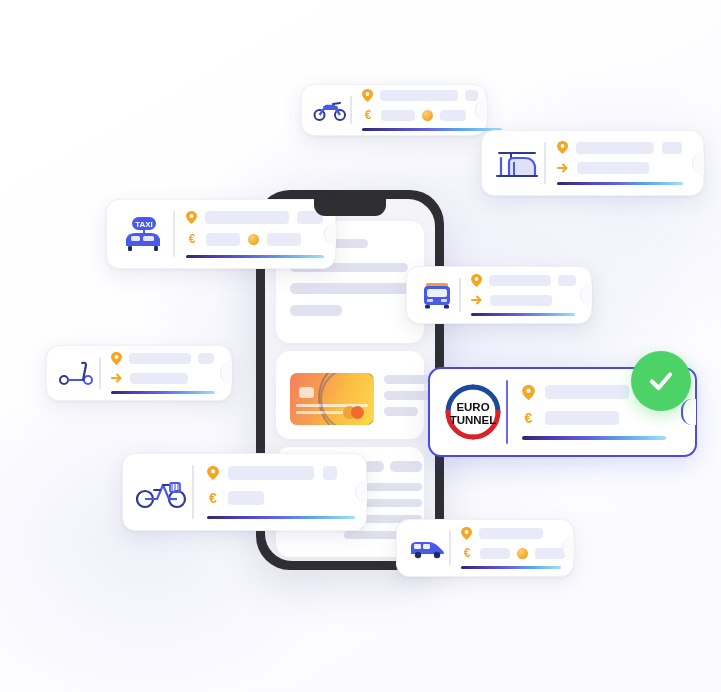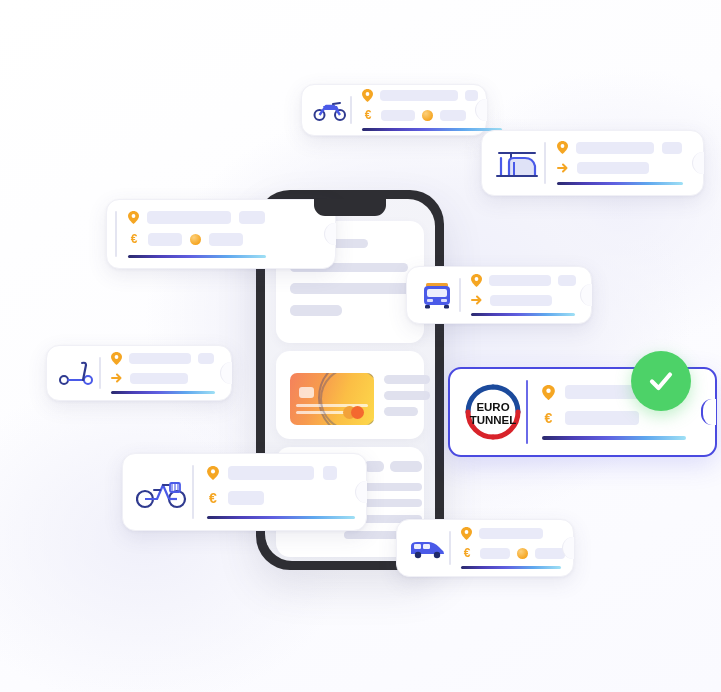--- a/index.html
+++ b/index.html
@@ -198,20 +198,32 @@
             <path d="M1 6 H9 M6 2.5 L9.5 6 L6 9.5" stroke="#f5a623" stroke-width="2" fill="none" stroke-linecap="round" stroke-linejoin="round"></path>
           </svg>
         <span class="ph" style="width:72px;height:12px;"></span>
       </div>
       <div class="grad" style="width:126px;"></div>
     </div>
   </div>
 
   <div class="tkt" style="left:106px;top:199px;width:212px;height:68px;padding:0 8px;">
     <div class="notch-r"></div>
+    <div class="ico" style="width:58px;">
+      <svg width="48" height="38" viewBox="0 0 48 38">
+        <rect x="12" y="2" width="24" height="13" rx="6.5" fill="#4a5ae8"></rect>
+        <text x="24" y="11.5" font-family="Liberation Sans, sans-serif" font-size="8" font-weight="bold" fill="#fff" text-anchor="middle">TAXI</text>
+        <path d="M24 15 L24 19" stroke="#4a5ae8" stroke-width="2"></path>
+        <path d="M6 31 L6 24 Q8 18 15 18 L31 18 Q38 18 40 24 L40 31 Z" fill="#4a5ae8"></path>
+        <rect x="11" y="21" width="9" height="5" rx="1.5" fill="#fff" opacity=".85"></rect>
+        <rect x="23" y="21" width="11" height="5" rx="1.5" fill="#fff" opacity=".85"></rect>
+        <rect x="8" y="31" width="4" height="5" rx="1.2" fill="#1f2a6b"></rect>
+        <rect x="34" y="31" width="4" height="5" rx="1.2" fill="#1f2a6b"></rect>
+      </svg>
+    </div>
     <div class="divider"></div>
     <div class="body" style="padding-left:11px;gap:9px;">
       <div class="row" style="gap:8px;">
         <svg class="pin" viewBox="0 0 11 13">
             <path d="M5.5 0C2.5 0 0 2.3 0 5.1c0 3.7 5.5 7.9 5.5 7.9S11 8.8 11 5.1C11 2.3 8.5 0 5.5 0z" fill="#f5a623"></path>
             <circle cx="5.5" cy="5" r="1.9" fill="#fff"></circle>
           </svg>
         <span class="ph" style="width:84px;height:13px;"></span>
         <span class="ph" style="width:26px;height:13px;"></span>
       </div>
@@ -282,21 +294,21 @@
       <div class="row" style="gap:7px;">
         <svg class="arw" viewBox="0 0 12 12">
             <path d="M1 6 H9 M6 2.5 L9.5 6 L6 9.5" stroke="#f5a623" stroke-width="2" fill="none" stroke-linecap="round" stroke-linejoin="round"></path>
           </svg>
         <span class="ph" style="width:58px;height:11px;"></span>
       </div>
       <div class="grad" style="width:104px;"></div>
     </div>
   </div>
 
-  <div class="tkt sel" style="left:428px;top:367px;width:245px;height:86px;padding:0 10px;z-index:6;margin-left:20px;">
+  <div class="tkt sel" style="left:428px;top:367px;width:245px;height:86px;padding:0 10px;z-index:6;">
     <div class="notch-r"></div>
     <div class="ico" style="width:66px;">
       <svg width="58" height="58" viewBox="0 0 58 58">
         <path d="M29 4 a25 25 0 0 1 25 25" fill="none" stroke="#1b4a9c" stroke-width="5" stroke-linecap="round"></path>
         <path d="M4 29 a25 25 0 0 1 25 -25" fill="none" stroke="#1b4a9c" stroke-width="5" stroke-linecap="round"></path>
         <path d="M54 29 a25 25 0 0 1 -25 25" fill="none" stroke="#d8232a" stroke-width="5" stroke-linecap="round"></path>
         <path d="M29 54 a25 25 0 0 1 -25 -25" fill="none" stroke="#d8232a" stroke-width="5" stroke-linecap="round"></path>
         <text x="29" y="28" font-family="Liberation Sans, sans-serif" font-size="11.5" font-weight="bold" fill="#111" text-anchor="middle">EURO</text>
         <text x="29" y="41" font-family="Liberation Sans, sans-serif" font-size="11.5" font-weight="bold" fill="#111" text-anchor="middle">TUNNEL</text>
       </svg>

